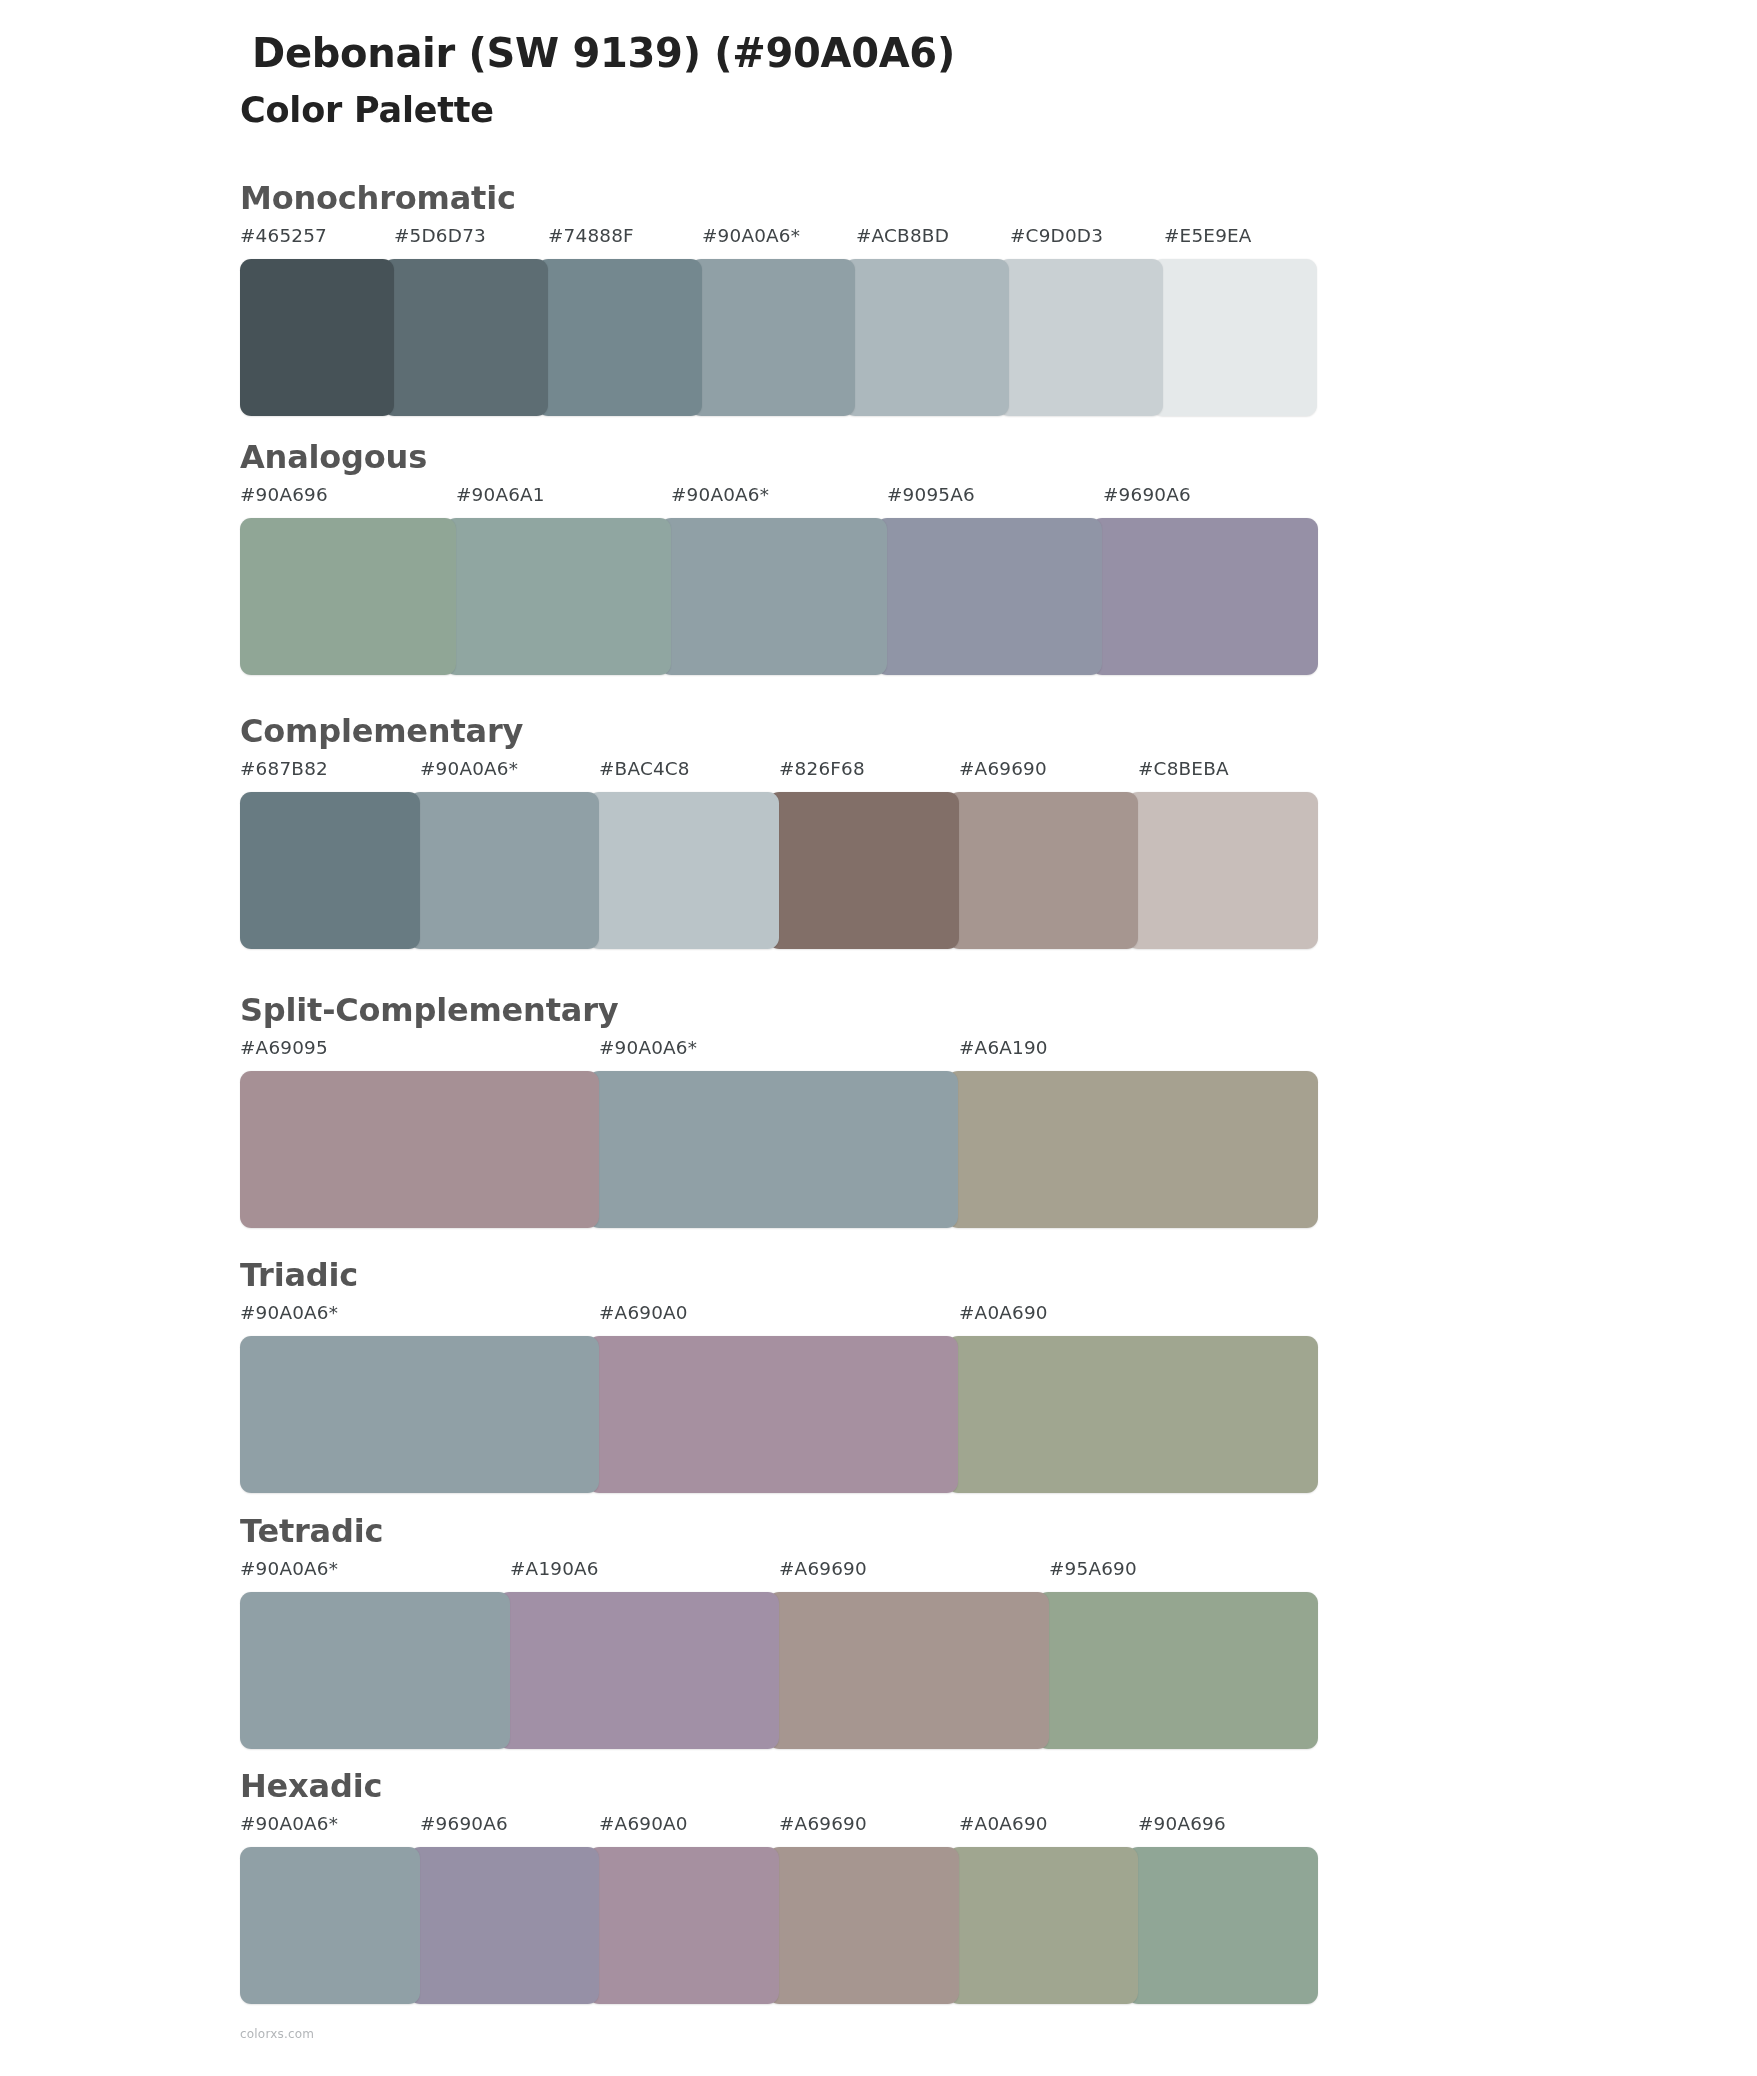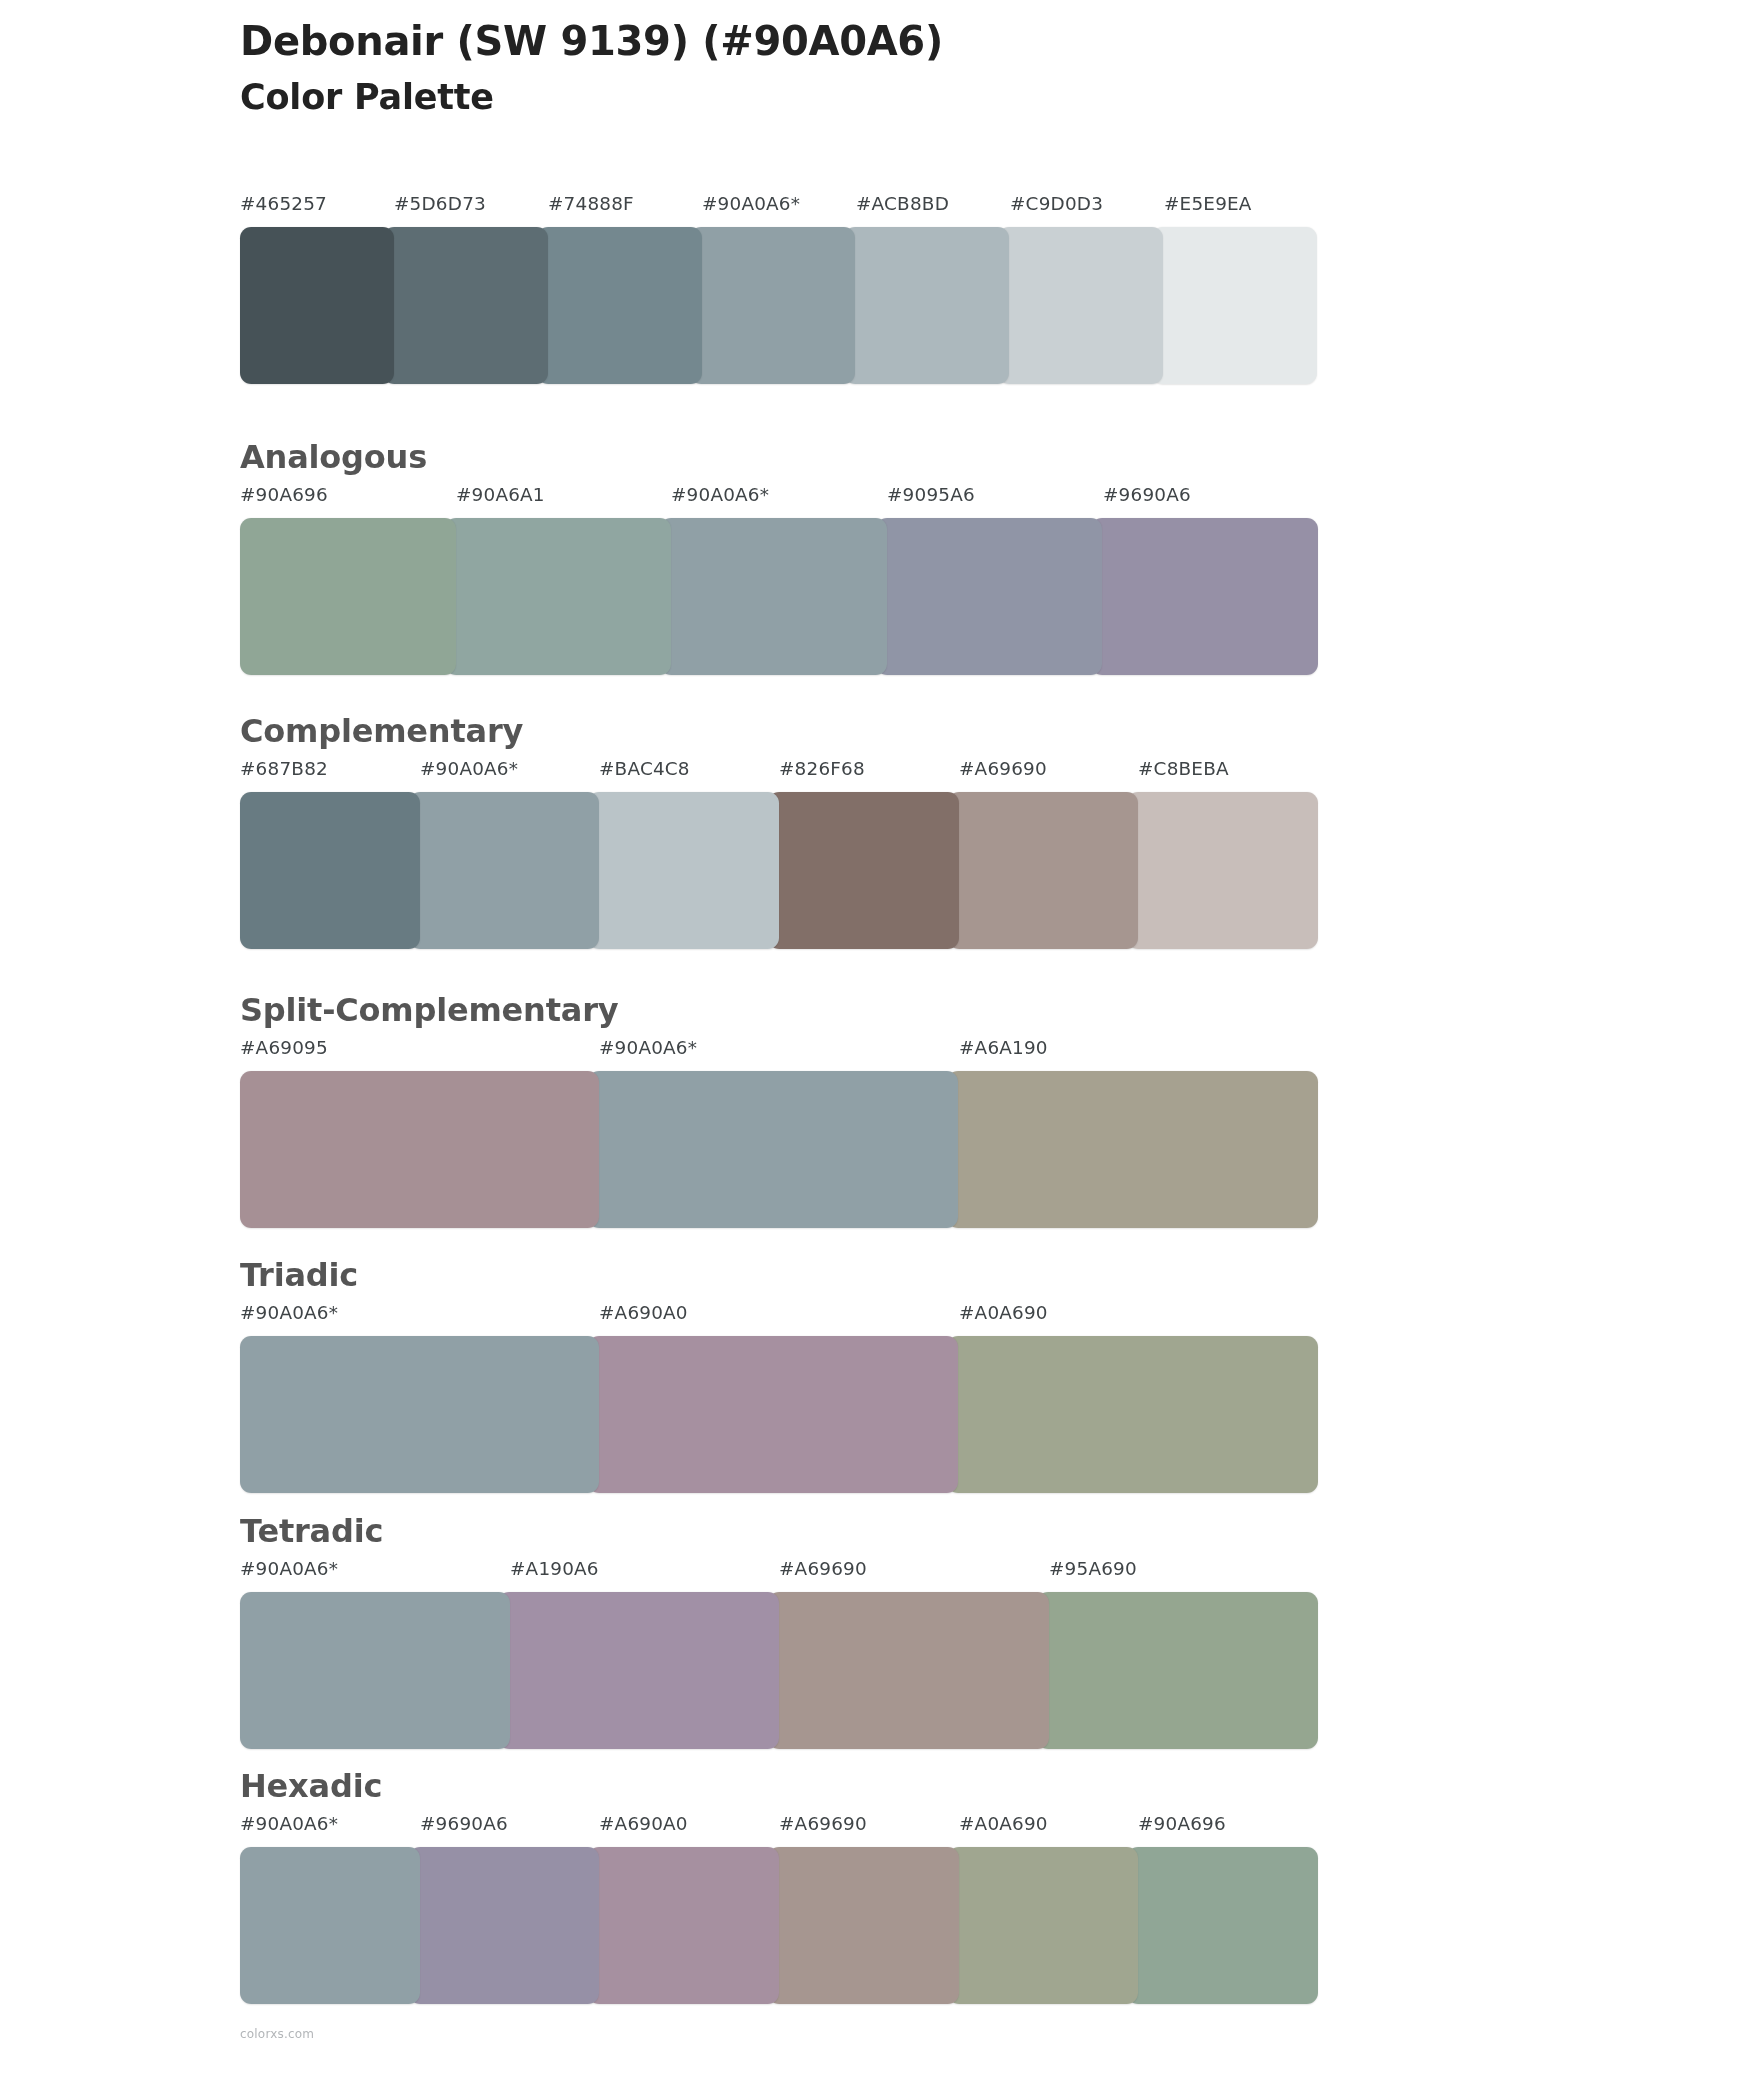--- a/index.html
+++ b/index.html
@@ -29,21 +29,21 @@
     left: 240px;
     top: 17.6px;
     width: 1358px;
   }
   .page-title {
     font-size: 40px;
     font-weight: 700;
     color: #222222;
     letter-spacing: -0.3px;
     line-height: 1.18;
-    margin: 0;
+    margin: 12px;
     white-space: nowrap;
   }
   .page-subtitle {
     font-size: 35px;
     font-weight: 700;
     color: #222222;
     letter-spacing: -0.2px;
     line-height: 1.2;
     margin: 11.2px 0 0 0;
     white-space: nowrap;
@@ -122,20 +122,21 @@
 
 <div class="page">
 
   <div class="header">
     <h1 class="page-title">Debonair (SW 9139) (#90A0A6)</h1>
     <h2 class="page-subtitle">Color Palette</h2>
   </div>
 
   <div class="sections" id="sections-root">
       <div class="section" style="top: 182px;">
+        <div class="section-title">Monochromatic</div>
         <div class="swatch-labels">
           <span class="swatch-label" style="left: 0px; text-align: right;">#465257</span>
           <span class="swatch-label" style="left: 154px;">#5D6D73</span>
           <span class="swatch-label" style="left: 308px;">#74888F</span>
           <span class="swatch-label" style="left: 462px;">#90A0A6*</span>
           <span class="swatch-label" style="left: 616px;">#ACB8BD</span>
           <span class="swatch-label" style="left: 770px;">#C9D0D3</span>
           <span class="swatch-label" style="left: 924px;">#E5E9EA</span>
         </div>
         <div class="swatch-row" style="height: 157px;">

